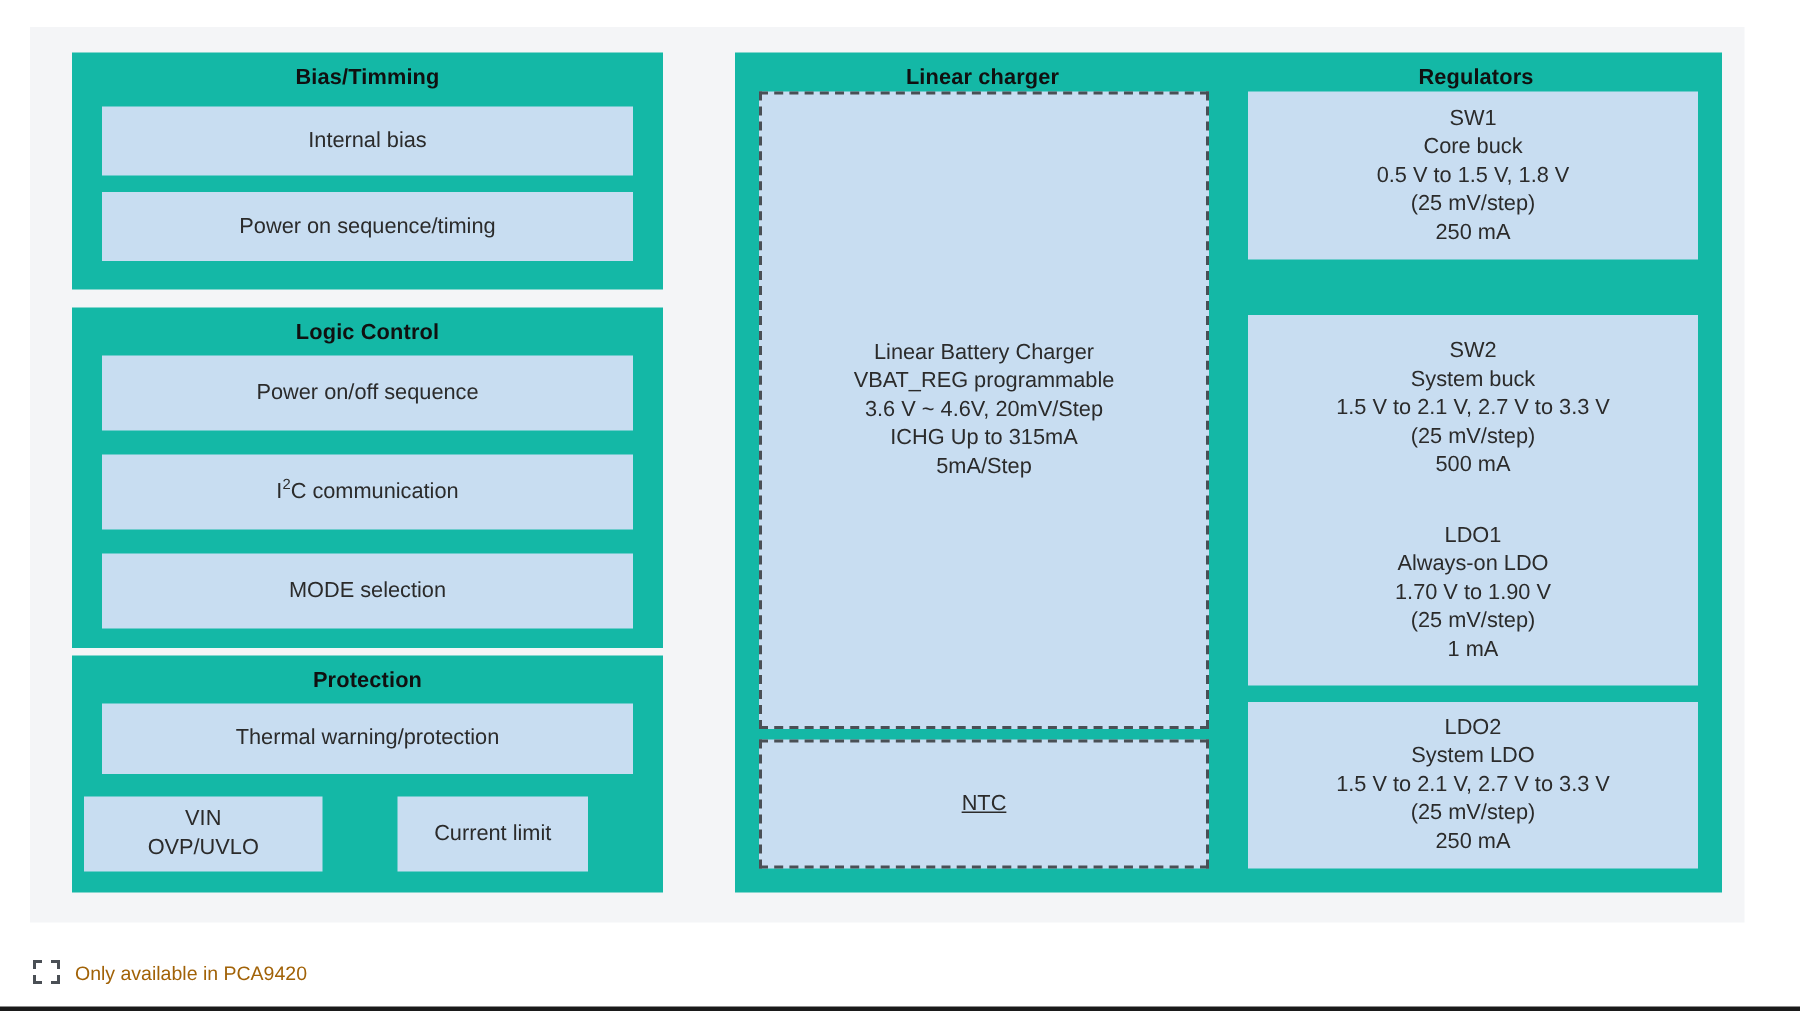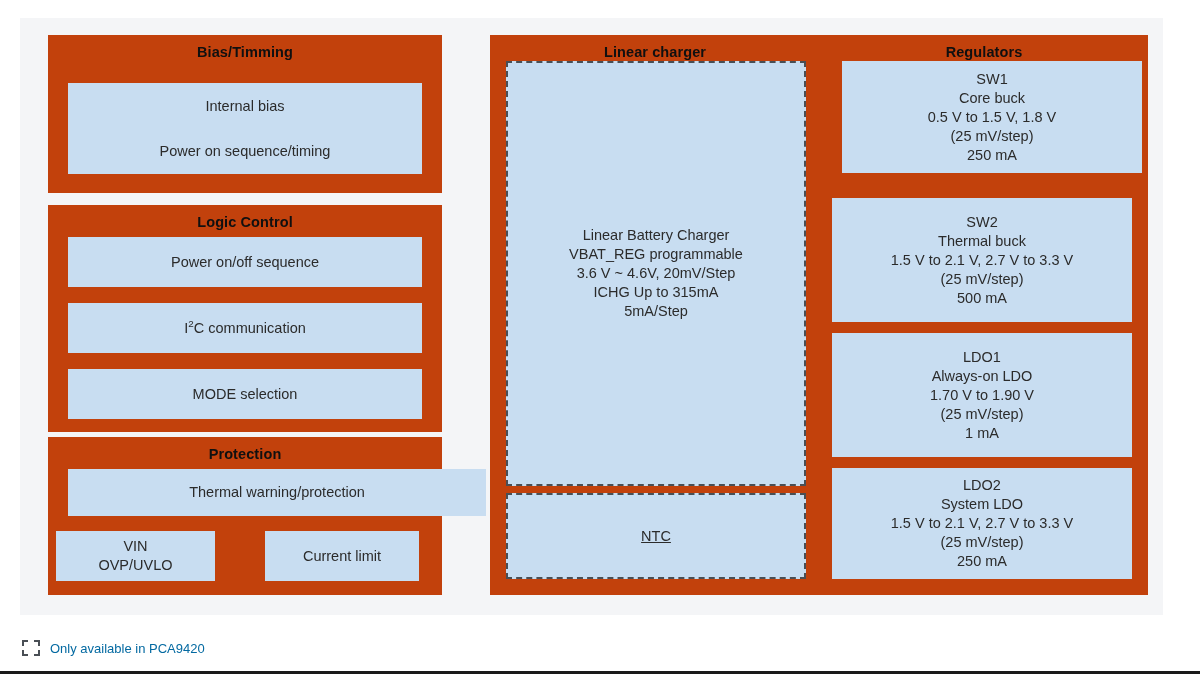--- a/index.html
+++ b/index.html
@@ -22,21 +22,21 @@
     left: 20px;
     top: 18px;
     width: 1143px;
     height: 597px;
     background: #f4f5f7;
   }
 
   
   .panel {
     position: absolute;
-    background: #c2410c;
+    background: #14b8a6;
     box-sizing: border-box;
   }
   .panel-title {
     text-align: center;
     font-size: 14.5px;
     font-weight: bold;
     color: #101010;
     line-height: 1;
     padding-top: 10px;
     padding-bottom: 8px;
@@ -89,42 +89,42 @@
   }
   .legend-swatch {
     width: 18px;
     height: 16px;
     border: 2px dashed #4a4f55;
     box-sizing: border-box;
     background: #ffffff;
   }
   .legend-label {
     font-size: 13px;
-    color: #0369a1;
+    color: #a16207;
   }
   .bottom-rule {
     position: absolute;
     left: 0;
     top: 671px;
     width: 1200px;
     height: 3px;
     background: #1a1a1a;
   }
   sup { font-size: 0.68em; vertical-align: super; line-height: 0; }
 </style>
 </head>
 <body>
 
 <div id="root">
 
   <div class="canvas"></div>
 
   <div class="panel" id="panel-bias">
     <div class="panel-title">Bias/Timming</div>
-    <div class="block" style="left:20px; top:48px; width:354px; height:46px;justify-content:center;">
+    <div class="block" style="left:20px; top:36px; width:354px; height:46px;justify-content:center;">
       <span class="ln">Internal bias</span>
     </div>
     <div class="block" style="left:20px; top:93px; width:354px; height:46px;">
       <span class="ln">Power on sequence/timing</span>
     </div>
   </div>
 
   <div class="panel" id="panel-logic">
     <div class="panel-title">Logic Control</div>
     <div class="block" style="left:20px; top:32px; width:354px; height:50px;">
@@ -133,28 +133,28 @@
     <div class="block" style="left:20px; top:98px; width:354px; height:50px;text-align:right;">
       <span class="ln">I<sup>2</sup>C communication</span>
     </div>
     <div class="block" style="left:20px; top:164px; width:354px; height:50px;">
       <span class="ln">MODE selection</span>
     </div>
   </div>
 
   <div class="panel" id="panel-protect">
     <div class="panel-title">Protection</div>
-    <div class="block" style="left:20px; top:32px; width:418px; height:47px;">
+    <div class="block" style="left:20px; top:32px; width:354px; height:47px;">
       <span class="ln">Thermal warning/protection</span>
     </div>
     <div class="block" style="left:8px; top:94px; width:159px; height:50px;">
       <span class="ln">VIN</span>
       <span class="ln">OVP/UVLO</span>
     </div>
-    <div class="block" style="left:217px; top:94px; width:154px; height:50px;">
+    <div class="block" style="left:217px; top:94px; width:127px; height:50px;">
       <span class="ln">Current limit</span>
     </div>
   </div>
 
   <div class="panel" id="panel-right">
 
     <div class="title-row">
       <div id="title-linear" class="panel-title">Linear charger</div>
       <div id="title-regulator" class="panel-title">Regulators</div>
     </div>
@@ -163,31 +163,31 @@
       <span class="ln">Linear Battery Charger</span>
       <span class="ln">VBAT_REG programmable</span>
       <span class="ln">3.6 V ~ 4.6V, 20mV/Step</span>
       <span class="ln">ICHG Up to 315mA</span>
       <span class="ln">5mA/Step</span>
     </div>
     <div class="block dashed" style="left:16px; top:458px; width:300px; height:86px;text-decoration:underline;">
       <span class="ln">NTC</span>
     </div>
 
-    <div class="block" style="left:352px; top:26px; width:300px; height:112px;">
+    <div class="block" style="left:342px; top:26px; width:300px; height:112px;">
       <span class="ln">SW1</span>
       <span class="ln">Core buck</span>
       <span class="ln">0.5 V to 1.5 V, 1.8 V</span>
       <span class="ln">(25 mV/step)</span>
       <span class="ln">250 mA</span>
     </div>
 
-    <div class="block" style="left:342px; top:163px; width:300px; height:124px;">
+    <div class="block" style="left:342px; top:175px; width:300px; height:124px;">
       <span class="ln">SW2</span>
-      <span class="ln">Thermal buck</span>
+      <span class="ln">System buck</span>
       <span class="ln">1.5 V to 2.1 V, 2.7 V to 3.3 V</span>
       <span class="ln">(25 mV/step)</span>
       <span class="ln">500 mA</span>
     </div>
 
     <div class="block" style="left:342px; top:298px; width:300px; height:124px;">
       <span class="ln">LDO1</span>
       <span class="ln">Always-on LDO</span>
       <span class="ln">1.70 V to 1.90 V</span>
       <span class="ln">(25 mV/step)</span>

